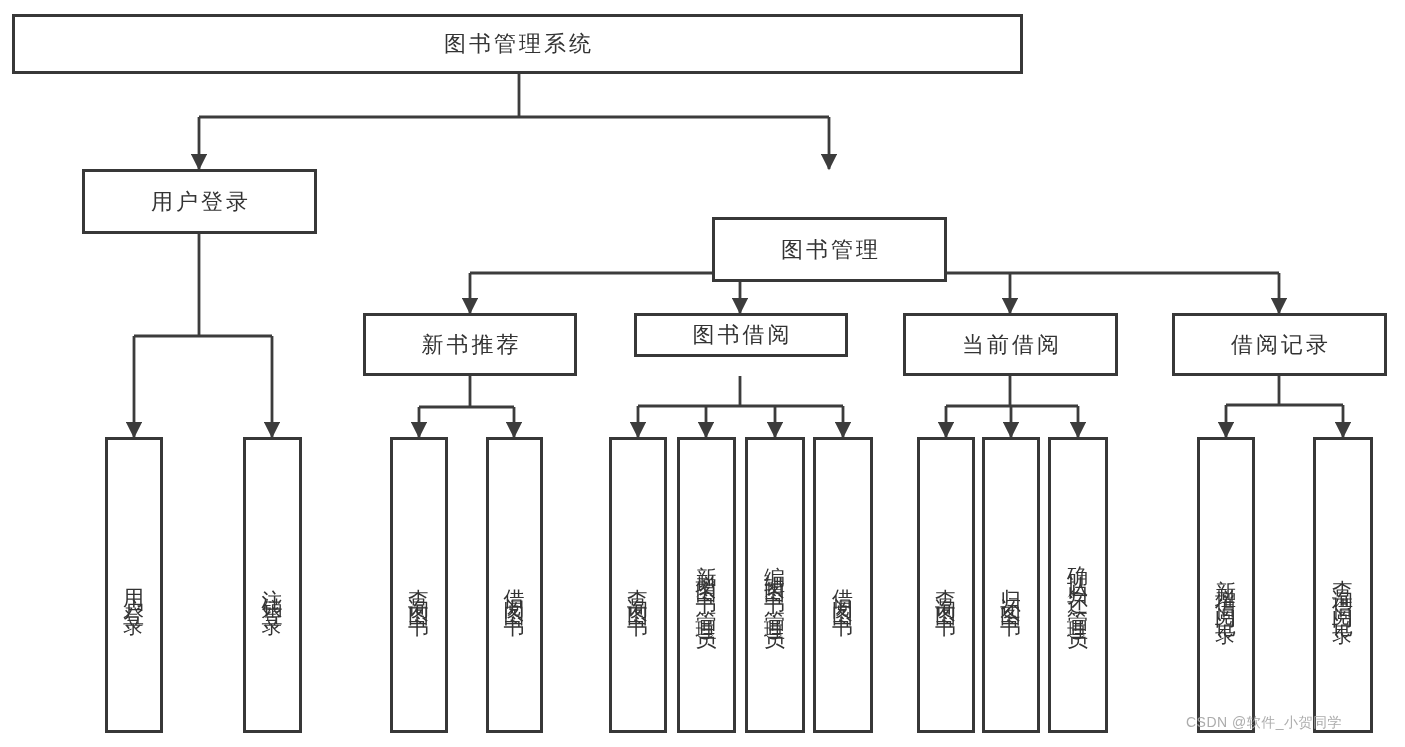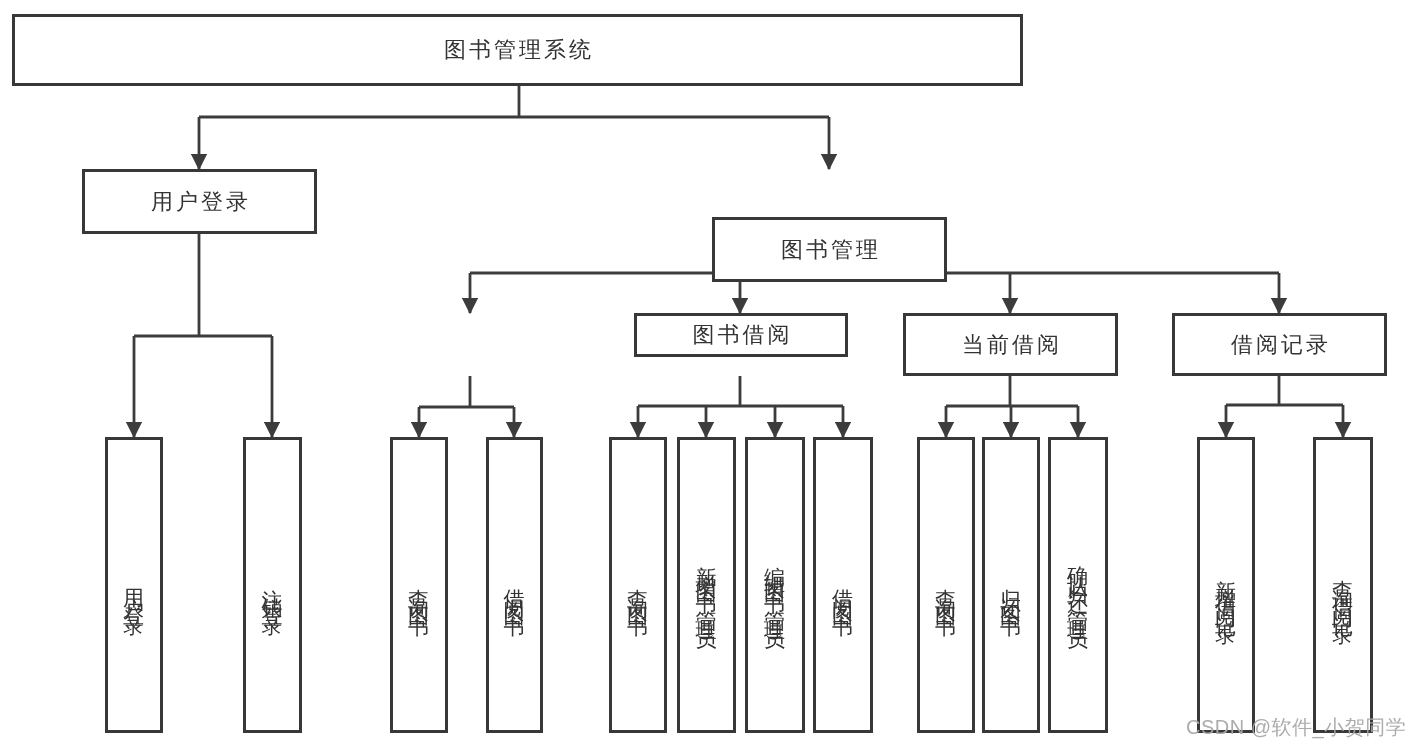--- a/index.html
+++ b/index.html
@@ -47,21 +47,21 @@
     text-orientation: mixed;
     font-size: 21px;
     letter-spacing: 9px;
     line-height: 1;
     padding-top: 9px;    
   }
   .watermark {
     position: absolute;
     left: 1186px;
     top: 714px;
-    font-size: 20px;
+    font-size: 14px;
     letter-spacing: 0.5px;
     color: rgba(168, 168, 168, 0.95);
     white-space: nowrap;
     z-index: 5;
   }
 </style>
 </head>
 <body>
 
 <div class="canvas">
@@ -100,25 +100,26 @@
     <path class="ln" d="M1010 376 V406 M946 406 H1078"></path>
     <path class="ln" d="M946 406 V437" marker-end="url(#arrow)"></path>
     <path class="ln" d="M1011 406 V437" marker-end="url(#arrow)"></path>
     <path class="ln" d="M1078 406 V437" marker-end="url(#arrow)"></path>
 
     <path class="ln" d="M1279 376 V405 M1226 405 H1343"></path>
     <path class="ln" d="M1226 405 V437" marker-end="url(#arrow)"></path>
     <path class="ln" d="M1343 405 V437" marker-end="url(#arrow)"></path>
   </svg>
 
-  <div class="node" style="left:12px; top:14px; width:1011px; height:72px;">图书管理系统</div>
+  <div class="node" style="left:12px; top:14px; width:1011px; height:60px;">图书管理系统</div>
 
   <div class="node" style="left:82px; top:169px; width:235px; height:65px;">用户登录</div>
   <div class="node" style="left:712px; top:169px; width:235px; height:65px;margin-top:48px;">图书管理</div>
 
+  <div class="node" style="left:363px; top:313px; width:214px; height:63px;">新书推荐</div>
   <div class="node" style="left:634px; top:313px; width:214px; height:44px;">图书借阅</div>
   <div class="node" style="left:903px; top:313px; width:215px; height:63px;">当前借阅</div>
   <div class="node" style="left:1172px; top:313px; width:215px; height:63px;">借阅记录</div>
 
   <div class="leaf" style="left:105px; top:437px; width:58px; height:296px;">
     <span>用户登录</span>
   </div>
   <div class="leaf" style="left:243px; top:437px; width:59px; height:296px;">
     <span>注销登录</span>
   </div>

